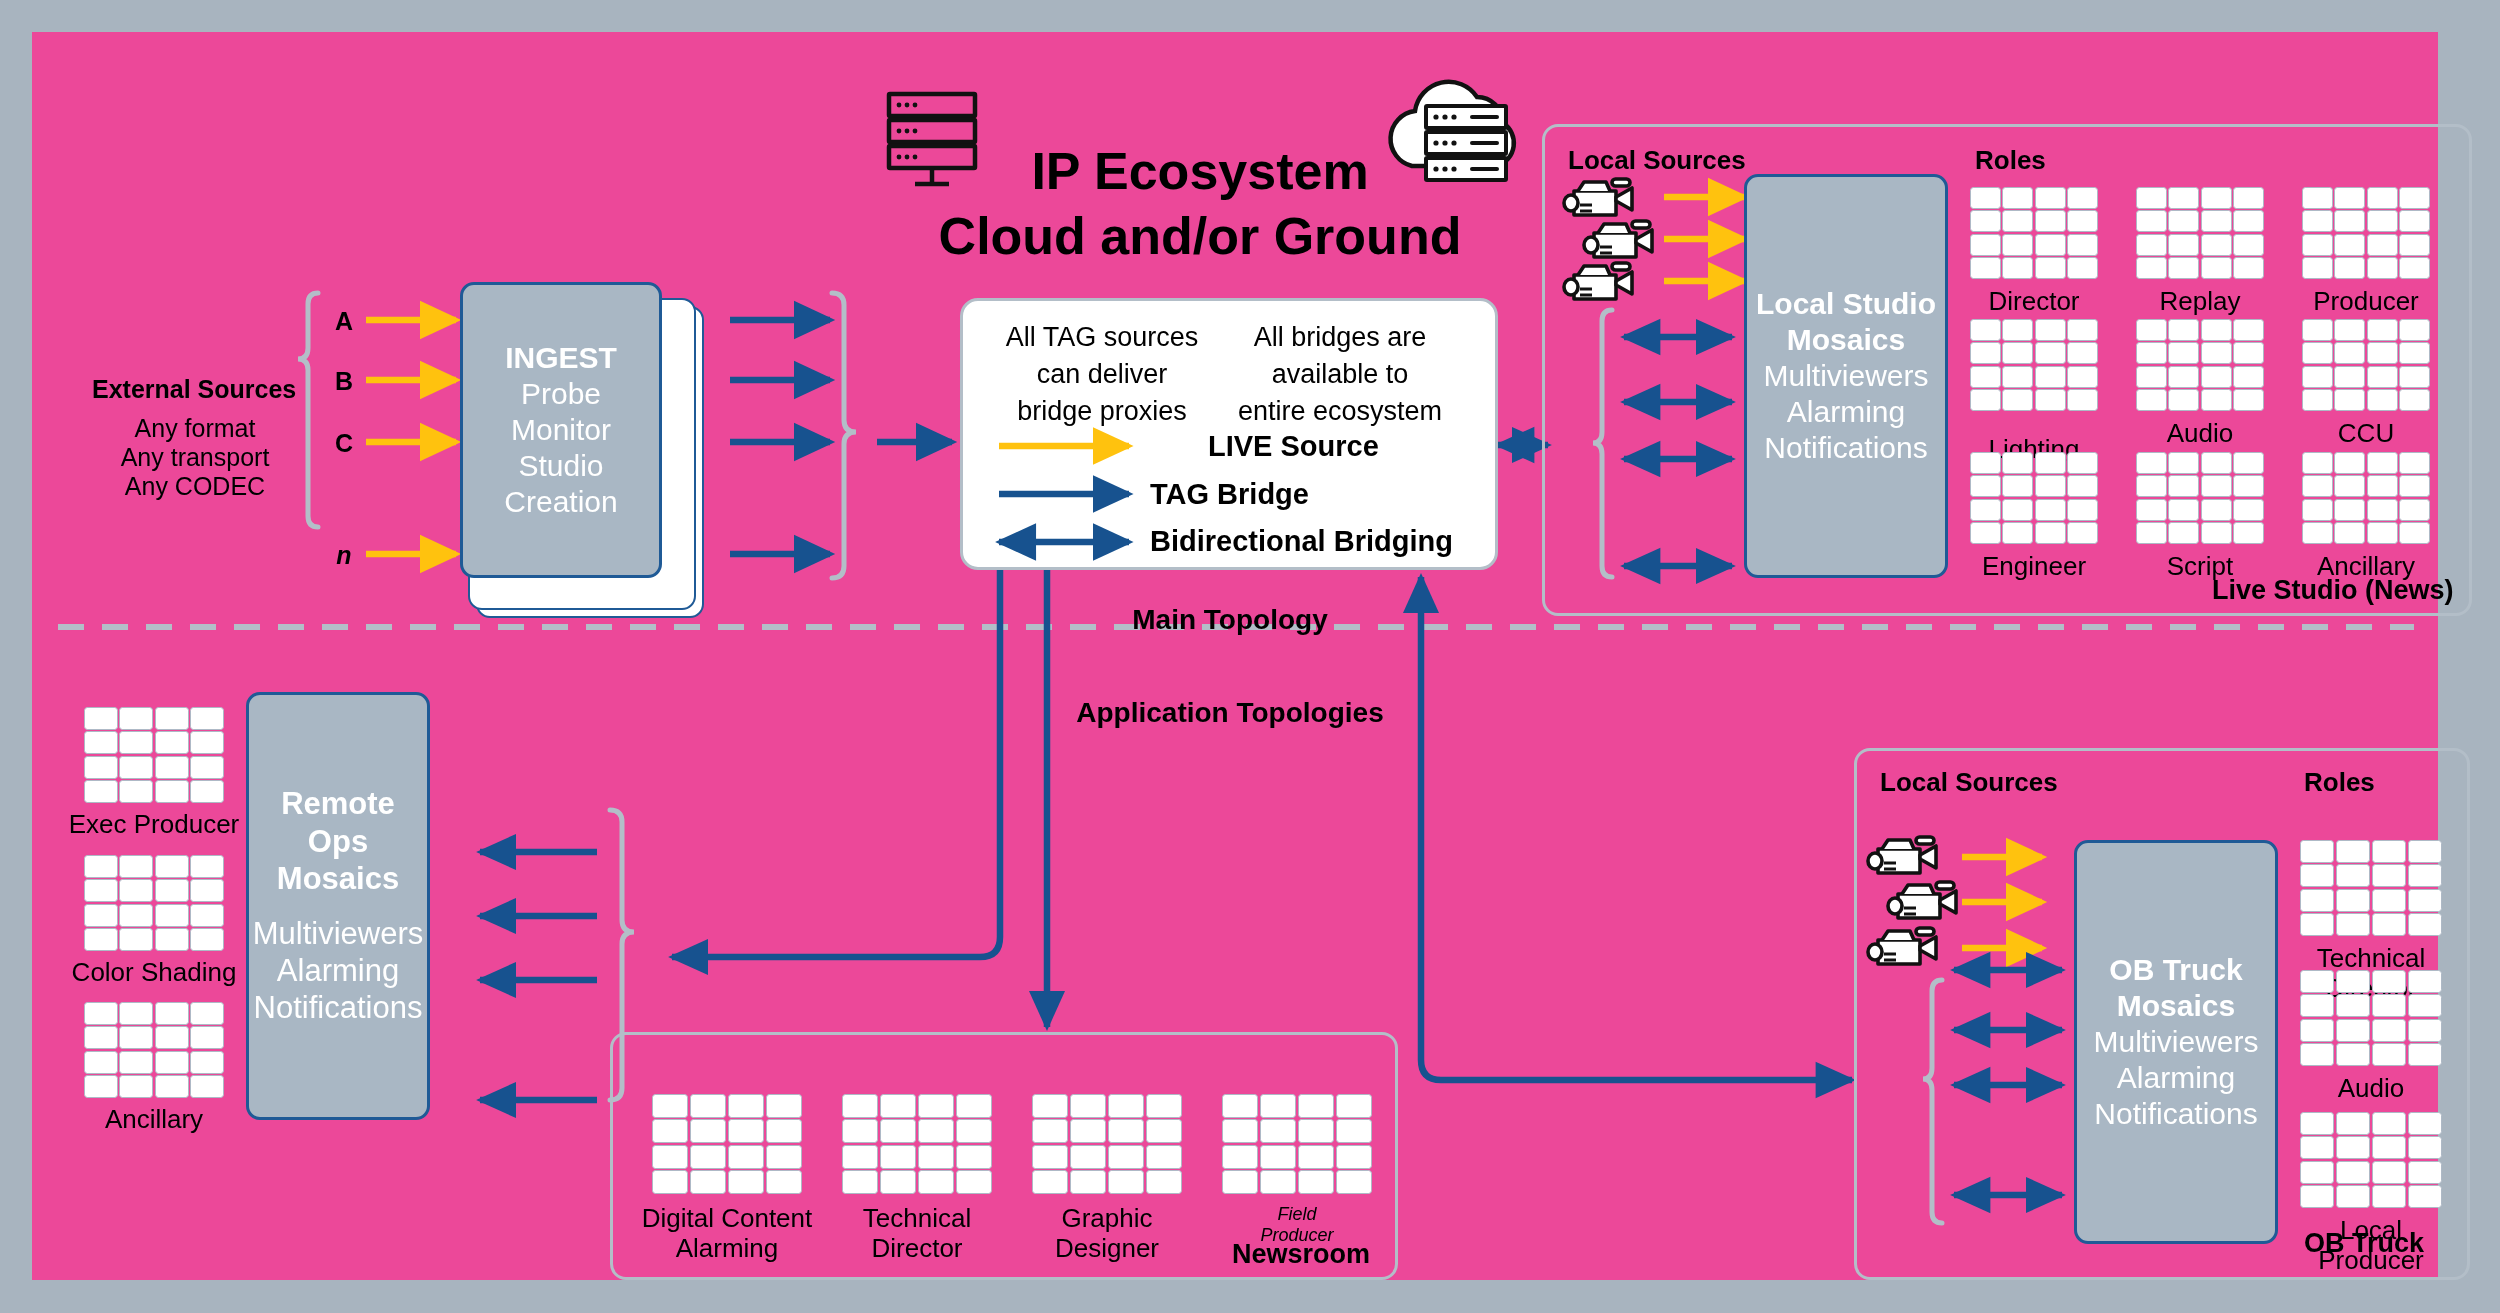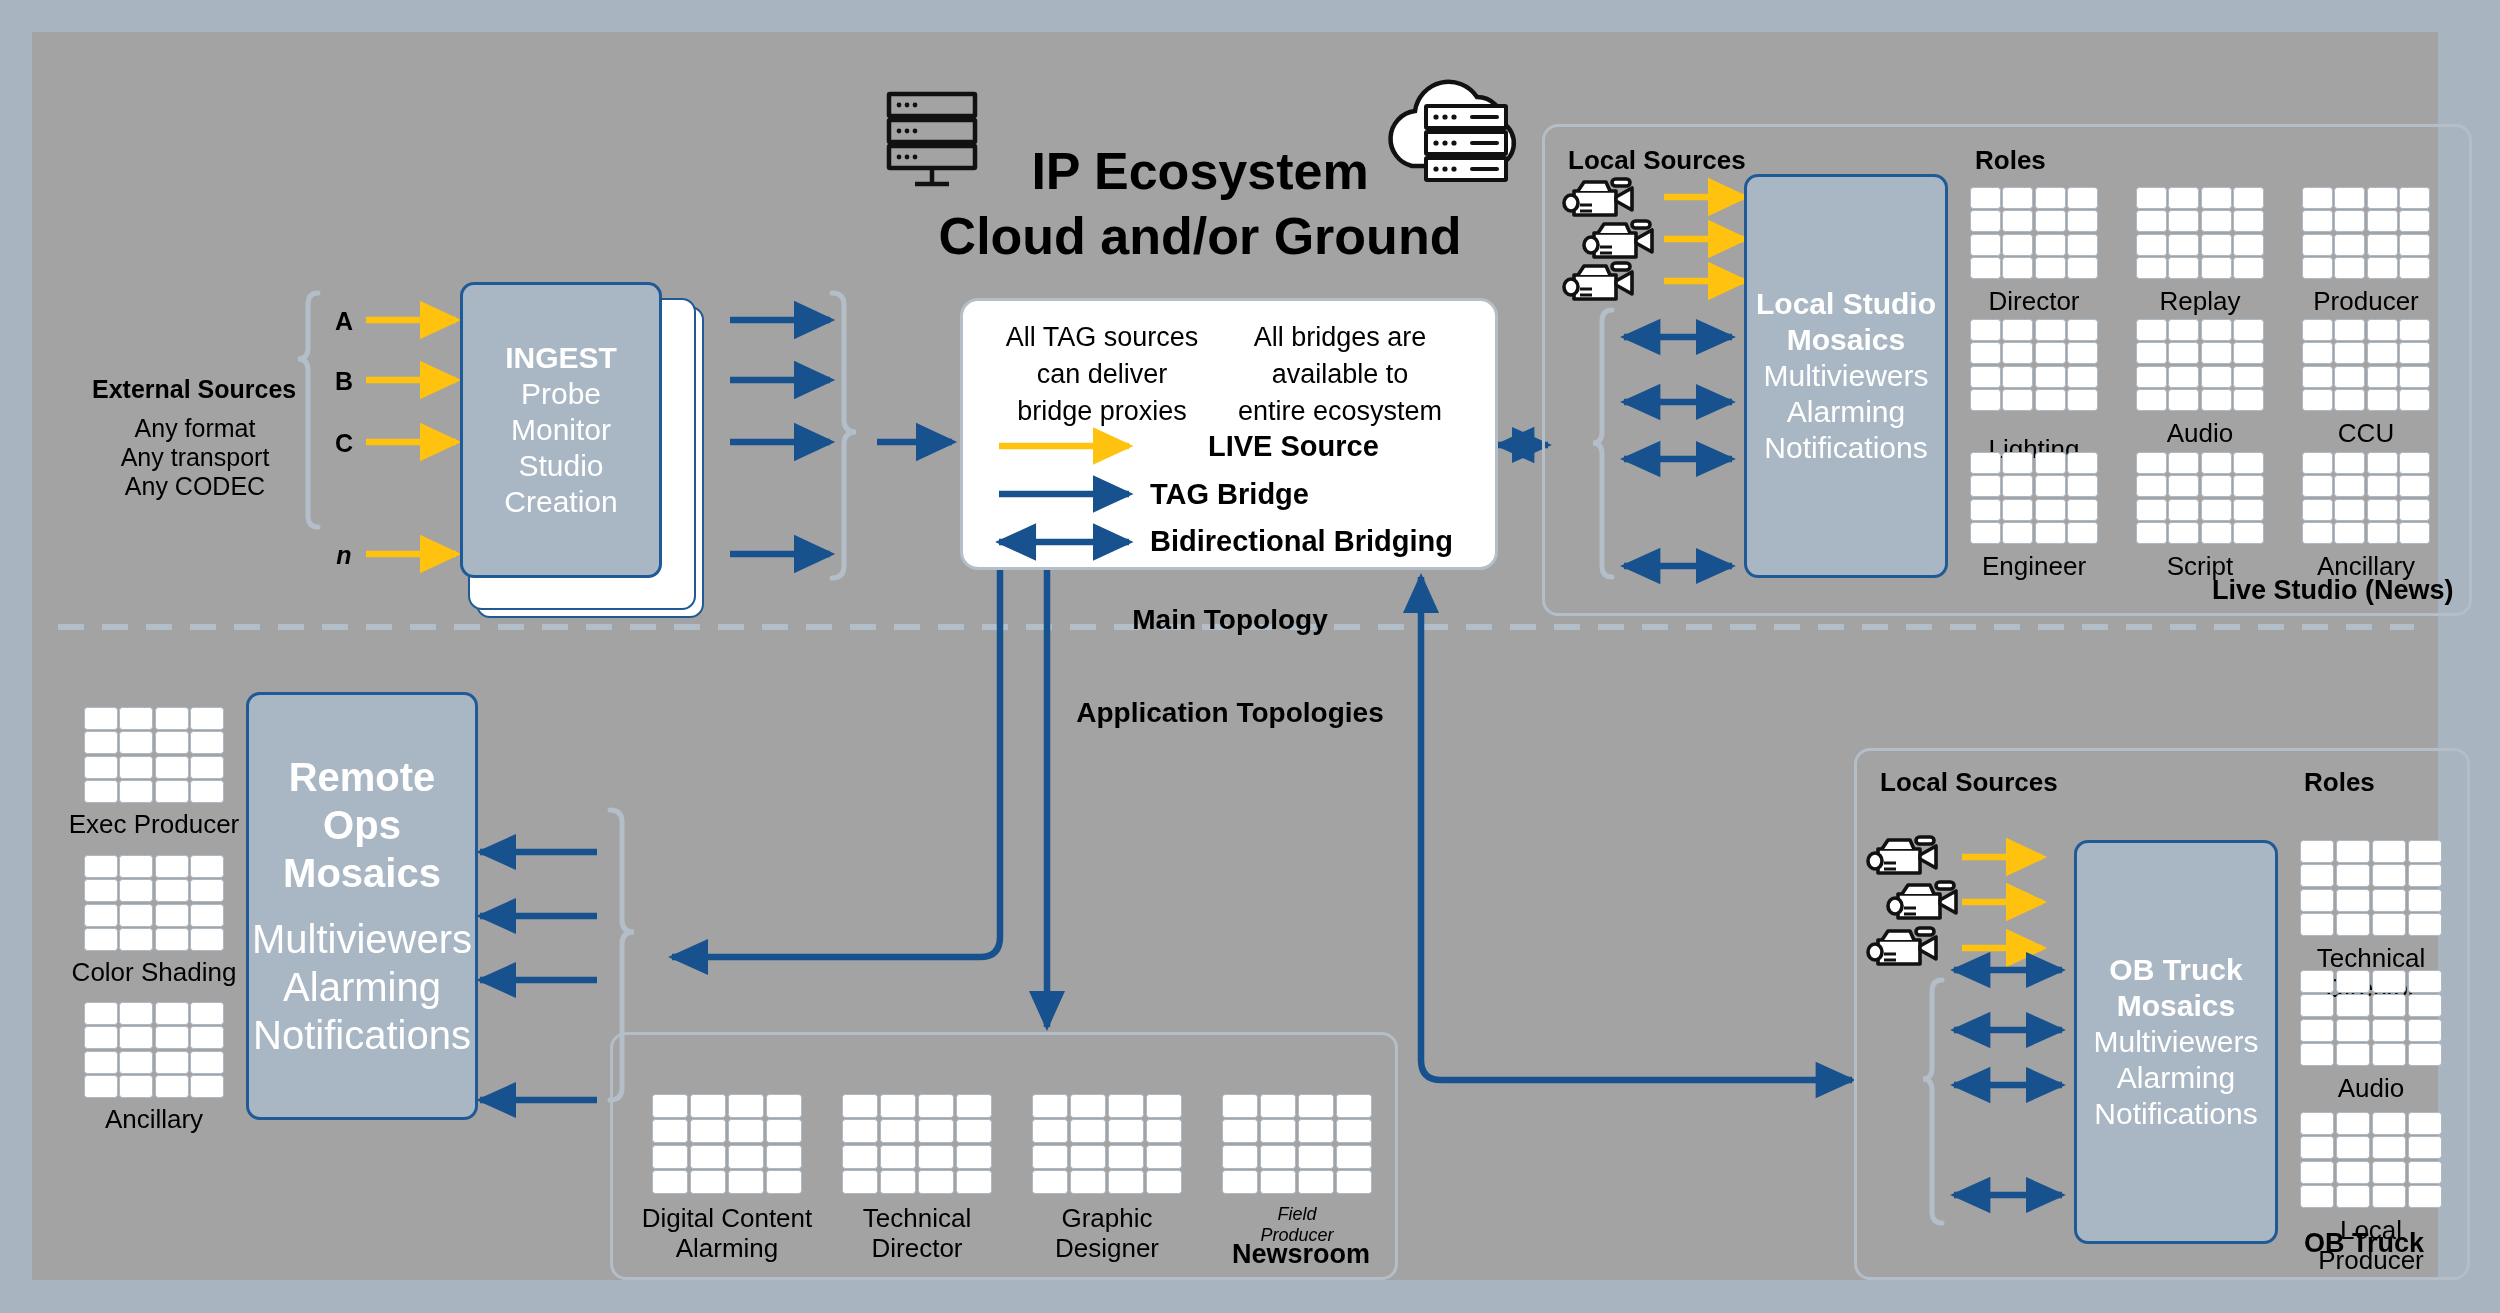--- a/index.html
+++ b/index.html
@@ -6,21 +6,21 @@
   body{
     width:2500px;height:1313px;
     background:#a8b4bf;
     font-family:"Liberation Sans", sans-serif;
     overflow:hidden;
   }
   #canvas{
     position:absolute;
     left:32px; top:32px;
     width:2406px; height:1248px;
-    background:#a3a3a3;
+    background:#ec4899;
   }
   .abs{position:absolute;}
   svg{position:absolute;left:0;top:0;overflow:visible;}
 
   
   .t{position:absolute;white-space:pre;color:#000;line-height:1.12;}
   .ctr{text-align:center;transform:translateX(-50%);}
   .b{font-weight:bold;}
   .i{font-style:italic;}
 
@@ -592,21 +592,21 @@
       <i></i>
       <i></i>
       <i></i>
       <i></i>
       <i></i>
       <i></i>
       <i></i>
   </div>
   <div class="cap" style="left:122px;top:1073px;font-size:26px;">Ancillary</div>
 
-  <div class="slab" style="left:214px;top:660px;width:232px;height:428px;font-size:40px;">
+  <div class="slab" style="left:214px;top:660px;width:184px;height:428px;font-size:31px;">
     <div class="hd">Remote Ops</div>
     <div class="hd" style="margin-bottom:18px;">Mosaics</div>
     <div class="ln">Multiviewers</div>
     <div class="ln">Alarming</div>
     <div class="ln">Notifications</div>
   </div>
 
   <div class="panel" style="left:578px;top:1000px;width:788px;height:248px;"></div>
 
   <div class="mosaic" style="left:620px;top:1062px;width:150px;height:100px;">

